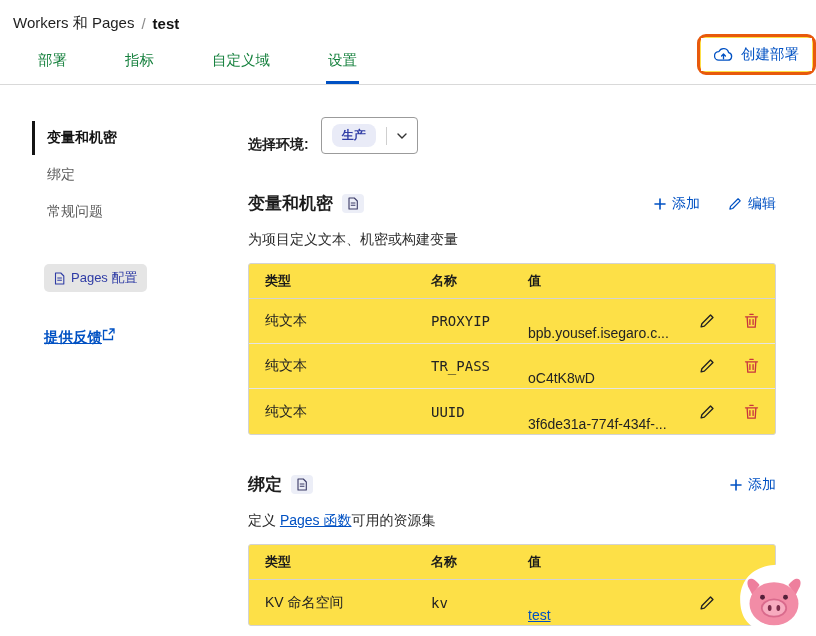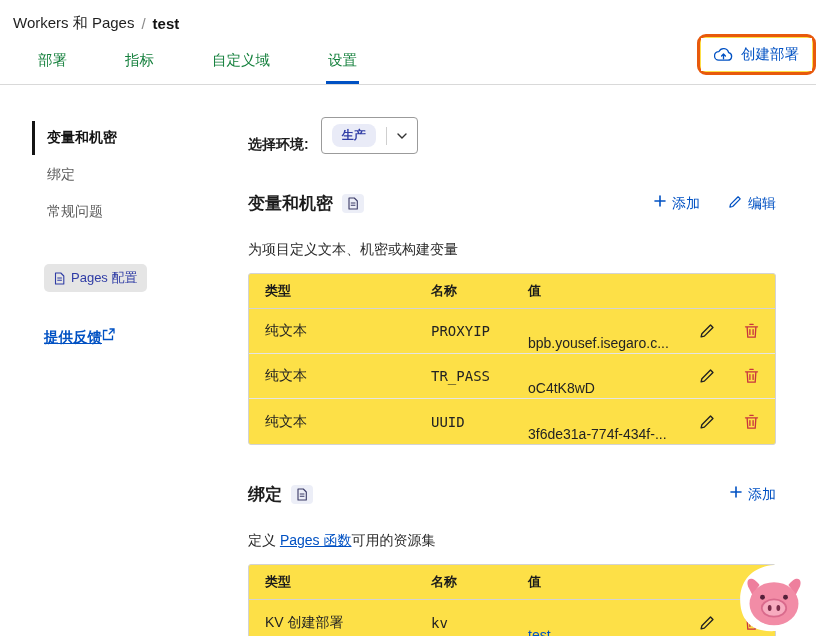--- a/index.html
+++ b/index.html
@@ -87,24 +87,24 @@
   .section { margin-top: 38px; }
   .sec-head { display: flex; align-items: center; }
   .sec-title { font-size: 17px; font-weight: 700; }
   .sec-doc {
     margin-left: 9px; background: #eceef7; border-radius: 4px;
     padding: 3px 5px; display: inline-flex; cursor: pointer;
   }
   .sec-actions { margin-left: auto; display: flex; gap: 28px; }
   .link-btn {
     color: #0051c3; font-size: 14px; font-weight: 500;
-    display: inline-flex; gap: 6px; cursor: pointer;
+    display: inline-flex; align-items: center; gap: 6px; cursor: pointer;
     background: none; border: none; font-family: inherit;
   }
-  .desc { margin-top: 26px; font-size: 14px; color: #2a2a2a; }
+  .desc { margin-top: 16px; font-size: 14px; color: #2a2a2a; }
   .desc a, .inline-link { color: #0051c3; text-decoration: underline; cursor: pointer; }
 
   
   .table { margin-top: 14px; border: 1px solid #d3d3d3; border-radius: 3px; background: #fde047; }
   .thead, .trow {
     display: grid;
     grid-template-columns: 166px 97px 1fr 40px 48px;
     align-items: center; padding-left: 16px;
   }
   .thead { height: 35px; border-bottom: 1px solid #d3d3d3; font-size: 13px; font-weight: 700; color: #1b1b1b; }
@@ -311,21 +311,21 @@
       <div class="table">
         <div class="thead">
           <span>类型</span>
           <span>名称</span>
           <span>值</span>
           <span></span>
             <span></span>
         </div>
 
         <div class="trow">
-          <span>KV 创建部署</span>
+          <span>KV 命名空间</span>
           <span class="mono">kv</span>
           <span class="cell-value"><span class="inline-link">test</span></span>
           <button class="icon-btn">
             <svg width="16" height="16" viewBox="0 0 15 15" fill="none">
                 <path d="M10.8 1.9l2.3 2.3L5 12.3l-3 .7.7-3 8.1-8.1Z" stroke="currentColor" stroke-width="1.3" stroke-linejoin="round"></path>
               </svg>
           </button>
           <button class="icon-btn danger">
             <svg width="15" height="16" viewBox="0 0 14 16" fill="none">
                 <path d="M1 3.8h12M5.3 1.3h3.4M2.6 3.8l.7 10.4h7.4l.7-10.4M5.4 6.6v4.8M8.6 6.6v4.8" stroke="currentColor" stroke-width="1.3" stroke-linecap="round"></path>

